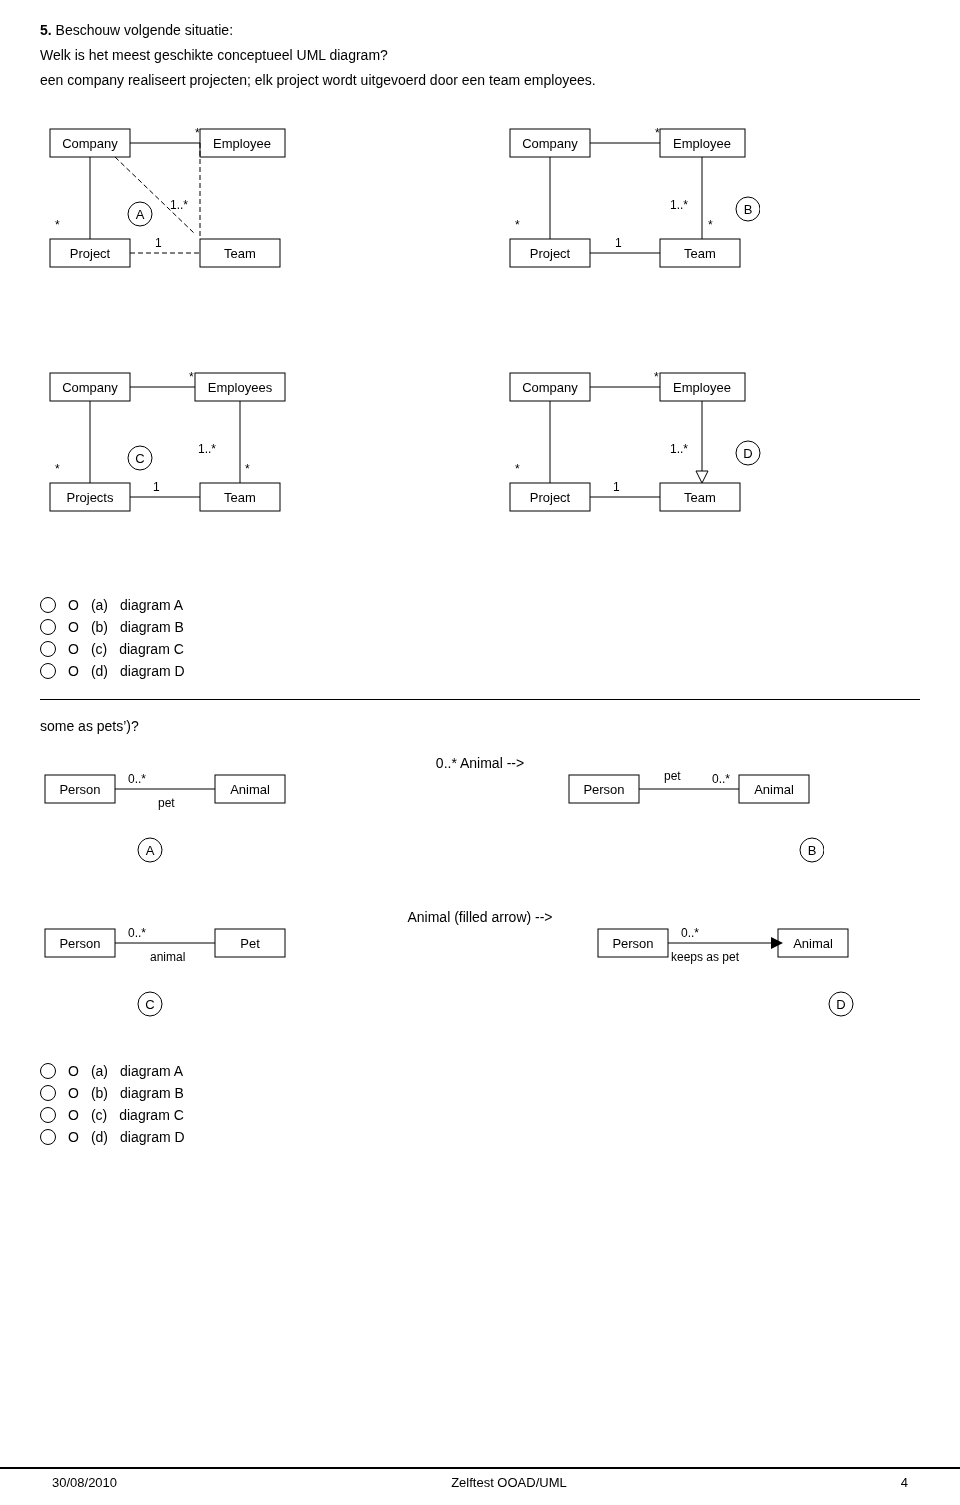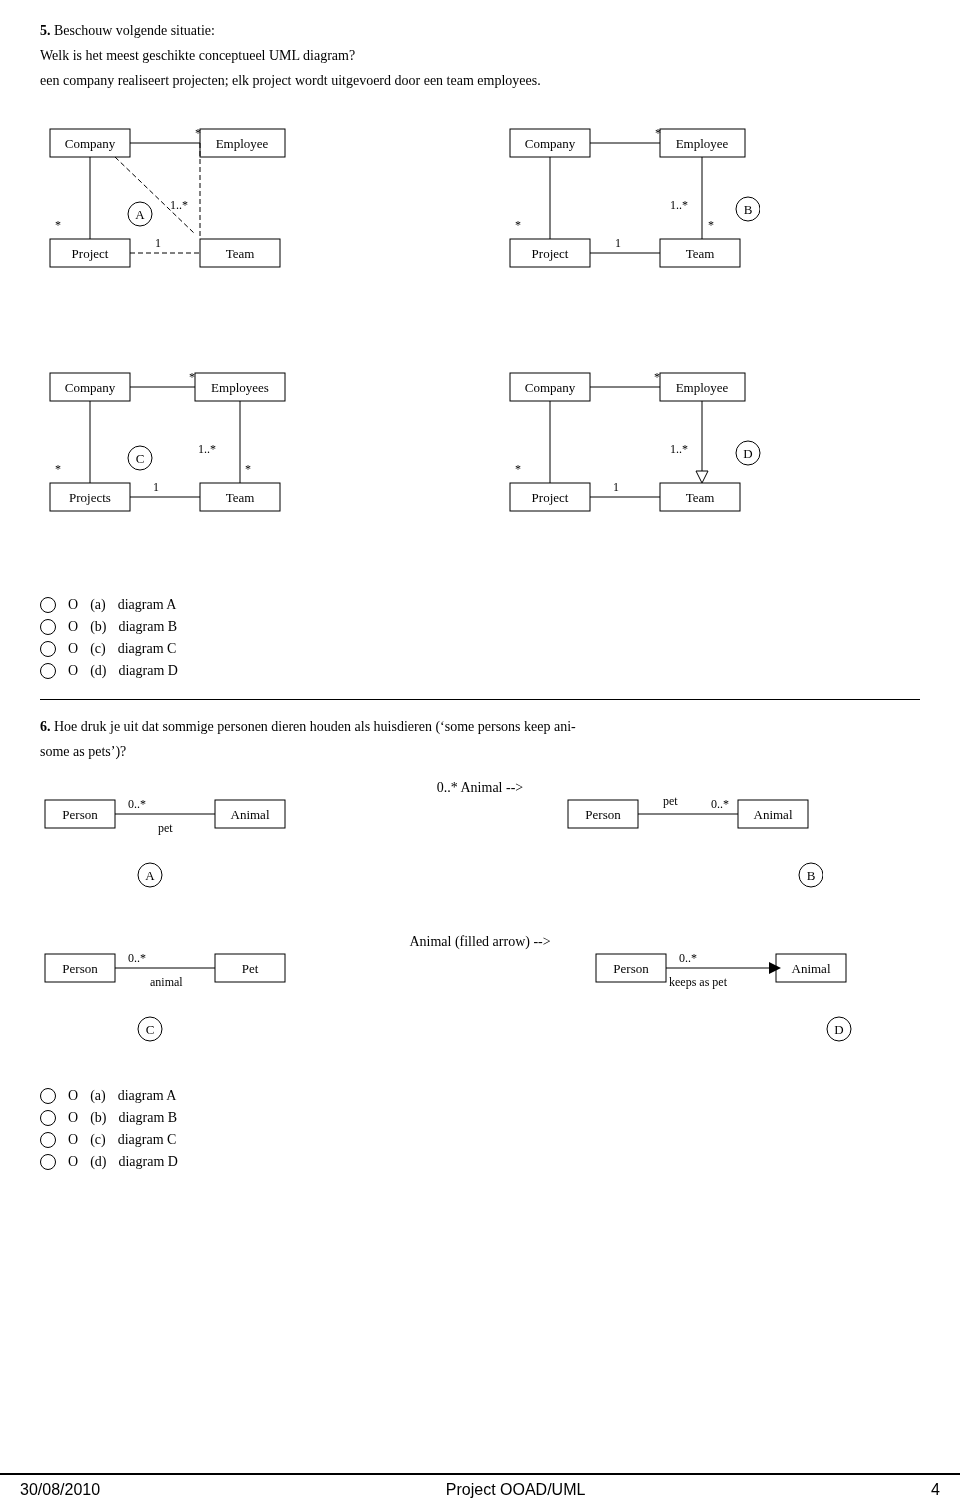--- a/index.html
+++ b/index.html
@@ -7,21 +7,20 @@
       font-family: Arial, sans-serif;
       font-size: 14px;
       background: #fff;
       color: #000;
       width: 960px;
       min-height: 1505px;
       position: relative;
     }
     .page {
       padding: 20px 40px 60px 40px;
-      font-family: Liberation Serif, serif;
     }
     .question-header {
       margin-bottom: 18px;
       line-height: 1.5;
     }
     .question-header p {
       margin-bottom: 4px;
     }
     
     .diagram-row {
@@ -61,30 +60,30 @@
     }
     
     .section-divider {
       border: none;
       border-top: 1px solid #000;
       margin: 16px 0;
     }
     
     .page-footer {
       position: fixed;
-      bottom: 0;
+      bottom: 9px;
       left: 0;
       width: 960px;
       border-top: 2px solid #000;
       display: flex;
       justify-content: space-between;
       align-items: center;
-      padding: 6px 20px;
+      padding: 6px 52px;
       background: #fff;
-      font-size: 16px;
+      font-size: 13px;
     }
   </style>
 </head>
 <body>
 
 <div class="page">
 
   <div class="question-header">
     <p><strong>5.</strong> <span>Beschouw volgende situatie:</span></p>
     <p>Welk is het meest geschikte conceptueel UML diagram?</p>
@@ -263,24 +262,20 @@
       <span class="option-circle"></span>
       <span>O</span>
       <span>(d)</span>
       <span>diagram D</span>
     </div>
   </div>
 
   <hr class="section-divider">
 
   <div class="question-header">
-    <p>
-      <strong>6.</strong>
-      <span>Hoe druk je uit dat sommige personen dieren houden als huisdieren (‘some persons keep ani-</span>
-    </p>
     <p>some as pets’)?</p>
   </div>
 
   <div class="diagram-row">
     
     <div class="diagram-panel">
       <svg class="diagram-svg" width="260" height="130">
 
         <rect x="5" y="20" width="70" height="28" fill="white" stroke="black" stroke-width="1"></rect>
         <text x="40" y="39" text-anchor="middle" font-size="13">Person</text>
@@ -389,15 +384,15 @@
       <span>O</span>
       <span>(d)</span>
       <span>diagram D</span>
     </div>
   </div>
 
 </div>
 
 <div class="page-footer">
   <span>30/08/2010</span>
-  <span>Project OOAD/UML</span>
+  <span>Zelftest OOAD/UML</span>
   <span>4</span>
 </div>
 
 </body></html>

